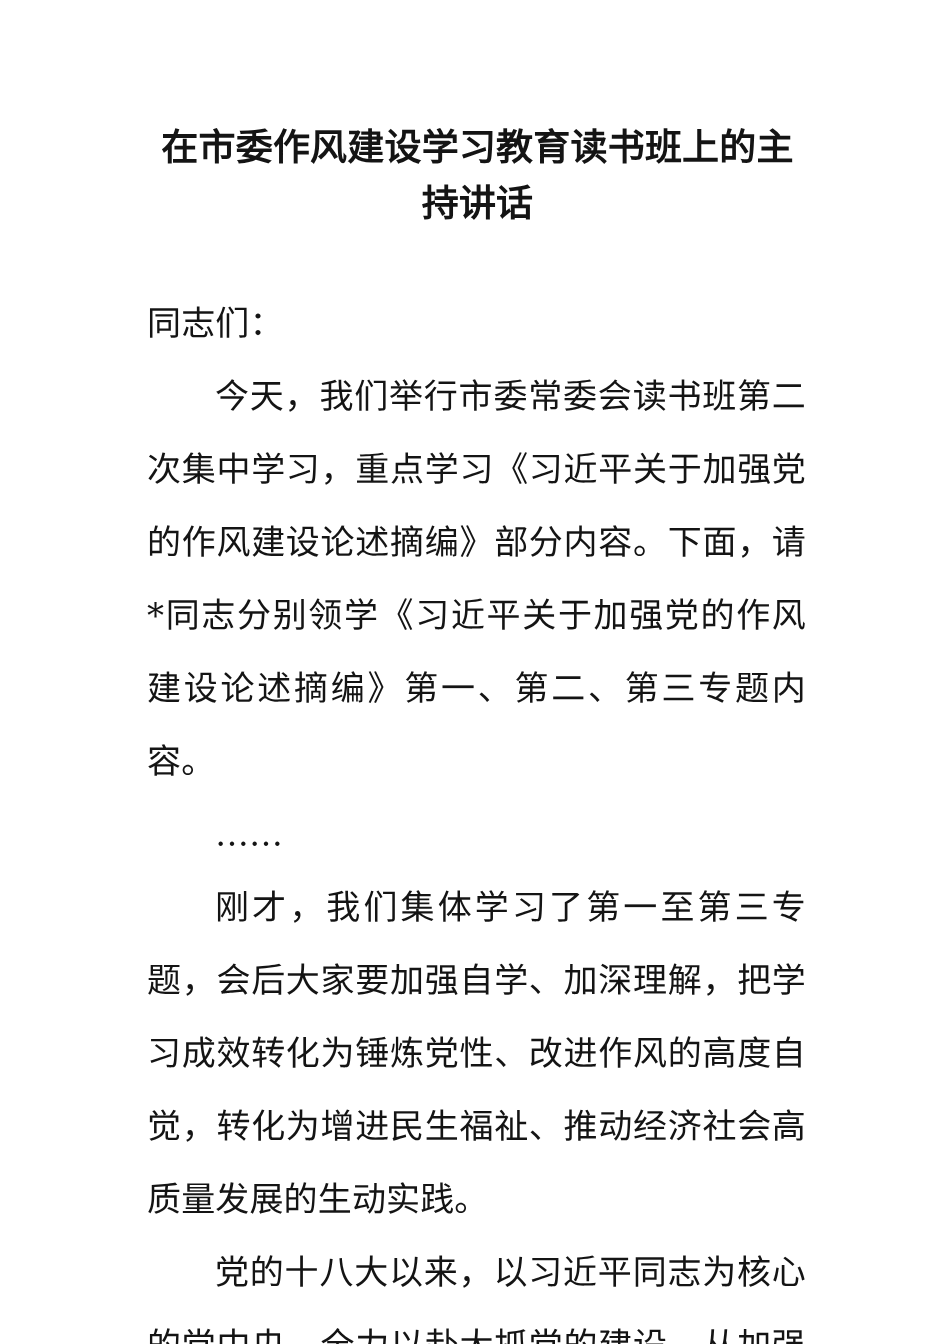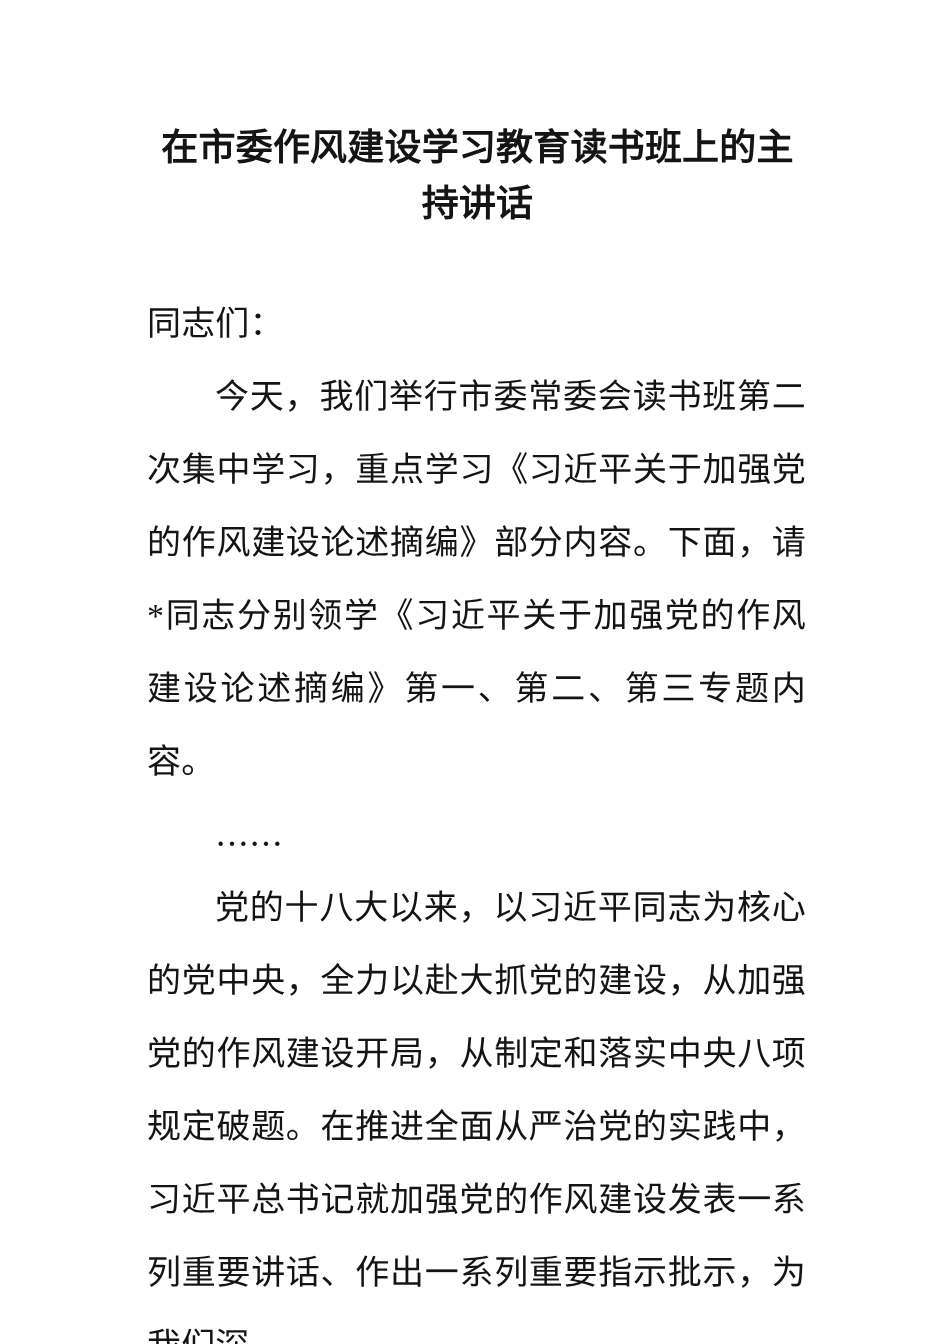--- a/index.html
+++ b/index.html
@@ -55,21 +55,20 @@
     text-align: justify;
     text-justify: inter-ideograph;
     text-align-last: left;
     word-break: break-all;
     letter-spacing: 0.15px;
   }
 
   
   .para.indent {
     text-indent: 2em;
-    font-family: Liberation Serif, serif;
   }
 
   .para.flush {
     text-indent: 0;
   }
 
   
   .para.ellipsis {
     text-indent: 2em;
     letter-spacing: 0;
@@ -85,18 +84,19 @@
   </h1>
 
   <div class="body-col">
 
     <p class="para flush">同志们：</p>
 
     <p class="para indent">今天，我们举行市委常委会读书班第二次集中学习，重点学习《习近平关于加强党的作风建设论述摘编》部分内容。下面，请*同志分别领学《习近平关于加强党的作风建设论述摘编》第一、第二、第三专题内容。</p>
 
     <p class="para ellipsis">……</p>
 
+    <p class="para indent">刚才，我们集体学习了第一至第三专题，会后大家要加强自学、加深理解，把学习成效转化为锤炼党性、改进作风的高度自觉，转化为增进民生福祉、推动经济社会高质量发展的生动实践。</p>
 
     <p class="para indent">党的十八大以来，以习近平同志为核心的党中央，全力以赴大抓党的建设，从加强党的作风建设开局，从制定和落实中央八项规定破题。在推进全面从严治党的实践中，习近平总书记就加强党的作风建设发表一系列重要讲话、作出一系列重要指示批示，为我们深</p>
 
   </div>
 
 </div>
 
 </body></html>

